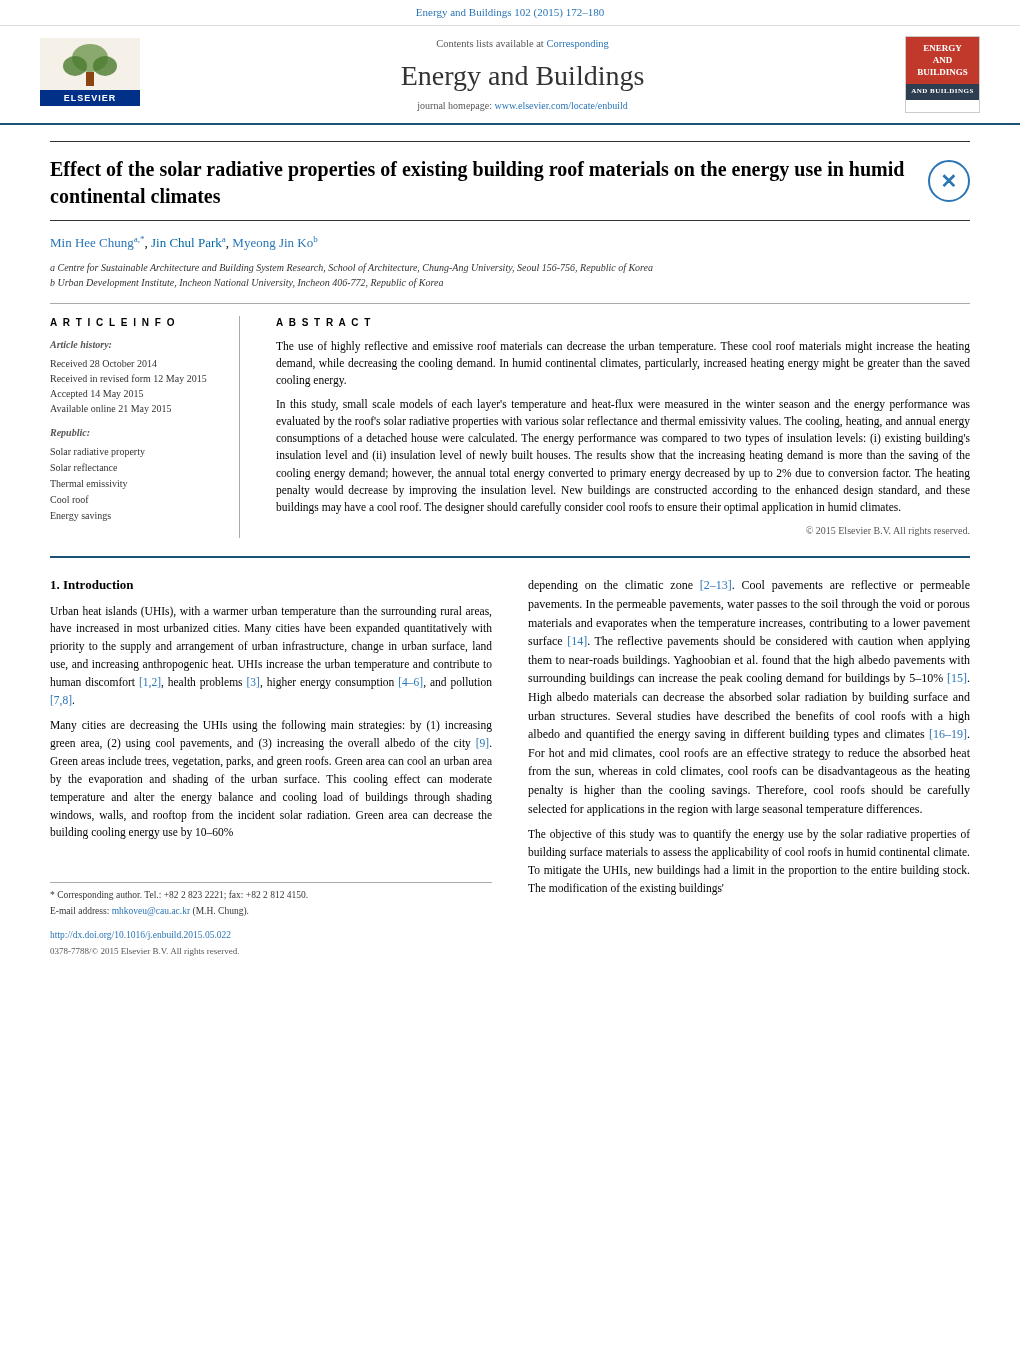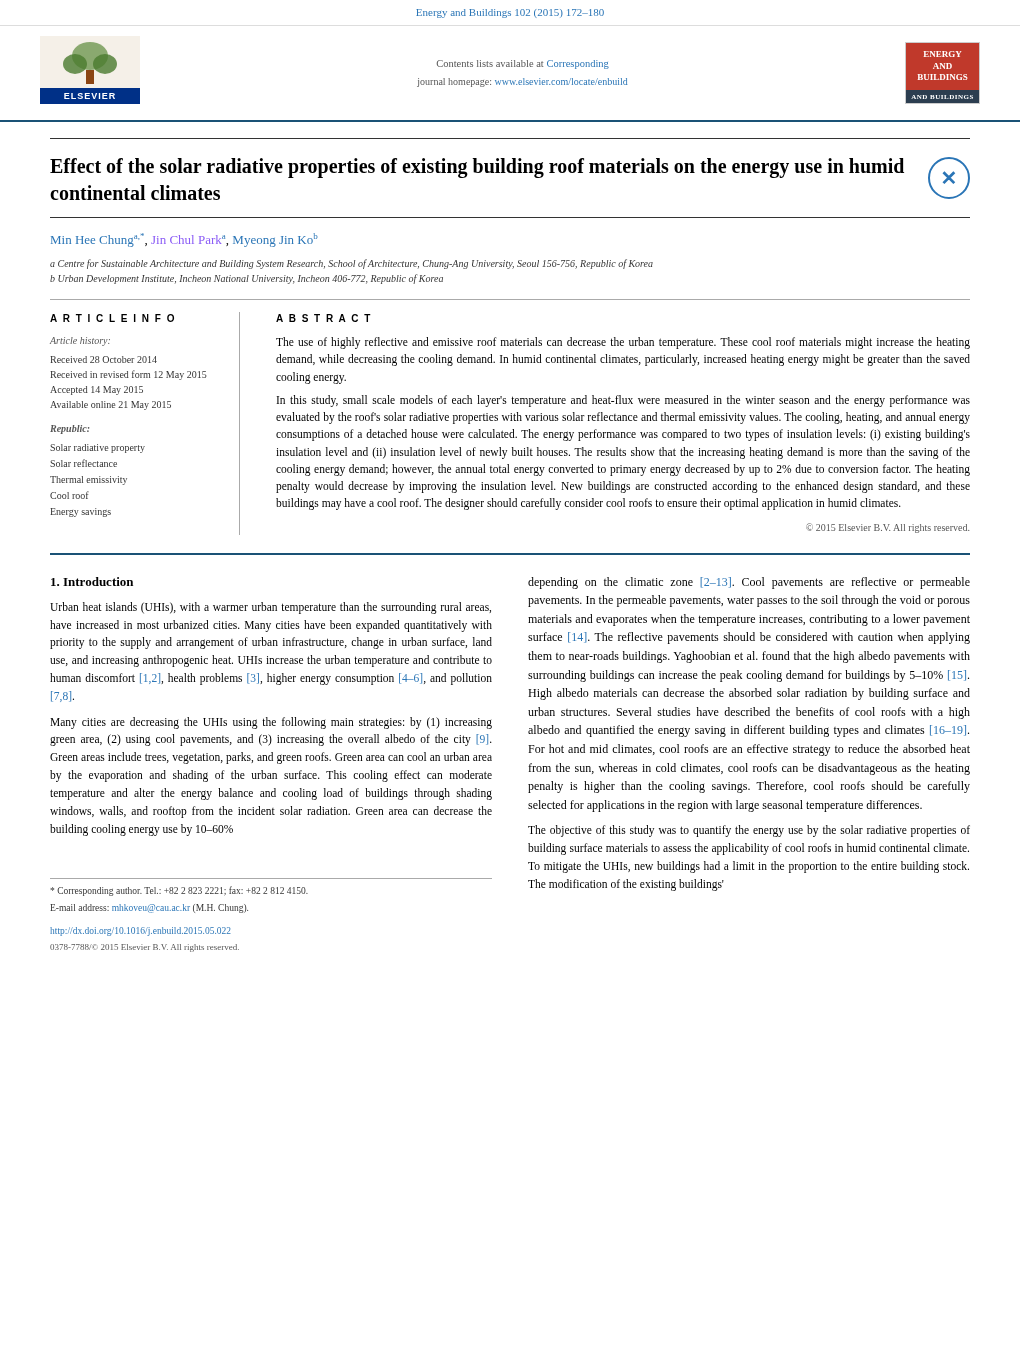--- a/index.html
+++ b/index.html
@@ -34,60 +34,61 @@
       <rect x="0" y="52" width="100" height="16" fill="#003087"></rect>
       <text x="50" y="63" text-anchor="middle" fill="white" font-size="9" font-weight="bold" letter-spacing="1" font-family="Arial">ELSEVIER</text>
     </svg>
   </div>
 
   <div style="flex:1; text-align:center; padding:0 20px;">
     <div style="font-size:10.5px; color:#555; margin-bottom:4px;">
       <span>Contents lists available at </span>
       <a href="#" style="color:#2a75b6; text-decoration:none;">Corresponding</a>
     </div>
+    <div style="font-size:28px; font-weight:400; color:#333; font-family:'Times New Roman',serif; margin-bottom:4px;">Energy and Buildings</div>
     <div style="font-size:10px; color:#555;">
       <span>journal homepage: </span>
       <a href="#" style="color:#2a75b6; text-decoration:none;">www.elsevier.com/locate/enbuild</a>
     </div>
   </div>
 
-  <div style="width:75px; height:62px; border:1px solid #ccc; overflow:hidden; flex-shrink:0;">
+  <div style="width:75px; height:77px; border:1px solid #ccc; overflow:hidden; flex-shrink:0;">
     <div style="background:#c0392b; color:white; font-size:9px; font-weight:bold; text-align:center; padding:6px 2px; line-height:1.3;">
       <div>ENERGY</div>
       <div>AND</div>
       <div>BUILDINGS</div>
     </div>
     <div style="background:#2c3e50; color:white; font-size:7px; text-align:center; padding:3px 2px; font-weight:bold; letter-spacing:0.5px;">AND BUILDINGS</div>
   </div>
 </div>
 
 <div style="padding:16px 50px 20px 50px;">
 
   <div style="border-top:1.5px solid #333; border-bottom:1.5px solid #333; padding:14px 0 10px 0; margin-bottom:12px; display:flex; align-items:flex-start; justify-content:space-between;">
     <div style="flex:1; padding-right:16px;">
       <h2 style="font-size:20px; font-weight:700; line-height:1.35; color:#000; font-family:'Times New Roman',serif;">Effect of the solar radiative properties of existing building roof materials on the energy use in humid continental climates</h2>
     </div>
     <div style="width:42px; height:42px; border:2px solid #2a75b6; border-radius:50%; display:flex; align-items:center; justify-content:center; color:#2a75b6; font-size:20px; font-weight:bold; flex-shrink:0; margin-top:4px; cursor:pointer;">✕</div>
   </div>
 
   <div style="font-size:13px; margin-bottom:8px;">
     <span style="color:#2a75b6;">Min Hee Chung</span><sup style="color:#2a75b6; font-size:9px;">a,*</sup>,
-    <span style="color:#8b5cf6;">Jin Chul Park</span><sup style="color:#2a75b6; font-size:9px;">a</sup>,
+    <span style="color:#0369a1;">Jin Chul Park</span><sup style="color:#2a75b6; font-size:9px;">a</sup>,
     <span style="color:#2a75b6;">Myeong Jin Ko</span><sup style="color:#2a75b6; font-size:9px;">b</sup>
   </div>
 
   <div style="font-size:10px; font-style:italic; color:#333; margin-bottom:2px; line-height:1.3;">a Centre for Sustainable Architecture and Building System Research, School of Architecture, Chung-Ang University, Seoul 156-756, Republic of Korea</div>
   <div style="font-size:10px; font-style:italic; color:#333; margin-bottom:2px; line-height:1.3;">b Urban Development Institute, Incheon National University, Incheon 406-772, Republic of Korea</div>
 
   <div style="display:flex; gap:36px; margin-top:14px; border-top:1px solid #aaa; padding-top:12px;">
 
     <div style="width:190px; flex-shrink:0; border-right:1px solid #aaa; padding-right:14px;">
       <h3 style="font-size:10px; font-weight:bold; letter-spacing:1.5px; margin-bottom:8px; color:#000; font-family:Arial,sans-serif;">A R T I C L E   I N F O</h3>
 
-      <span style="font-size:10px; font-style:italic; font-weight:normal; color:#555; margin-bottom:4px; display:block;">Article history:</span>
+      <span style="font-size:10px; font-style:italic; font-weight:bold; color:#555; margin-bottom:4px; display:block;">Article history:</span>
       <div style="font-size:10px; color:#333; line-height:1.5;">Received 28 October 2014</div>
       <div style="font-size:10px; color:#333; line-height:1.5;">Received in revised form 12 May 2015</div>
       <div style="font-size:10px; color:#333; line-height:1.5;">Accepted 14 May 2015</div>
       <div style="font-size:10px; color:#333; line-height:1.5;">Available online 21 May 2015</div>
 
       <span style="font-size:10px; font-style:italic; font-weight:bold; color:#555; margin-top:10px; margin-bottom:4px; display:block;">Republic:</span>
       <span style="font-size:10px; color:#333; display:block; line-height:1.6;">Solar radiative property</span>
       <span style="font-size:10px; color:#333; display:block; line-height:1.6;">Solar reflectance</span>
       <span style="font-size:10px; color:#333; display:block; line-height:1.6;">Thermal emissivity</span>
       <span style="font-size:10px; color:#333; display:block; line-height:1.6;">Cool roof</span>

